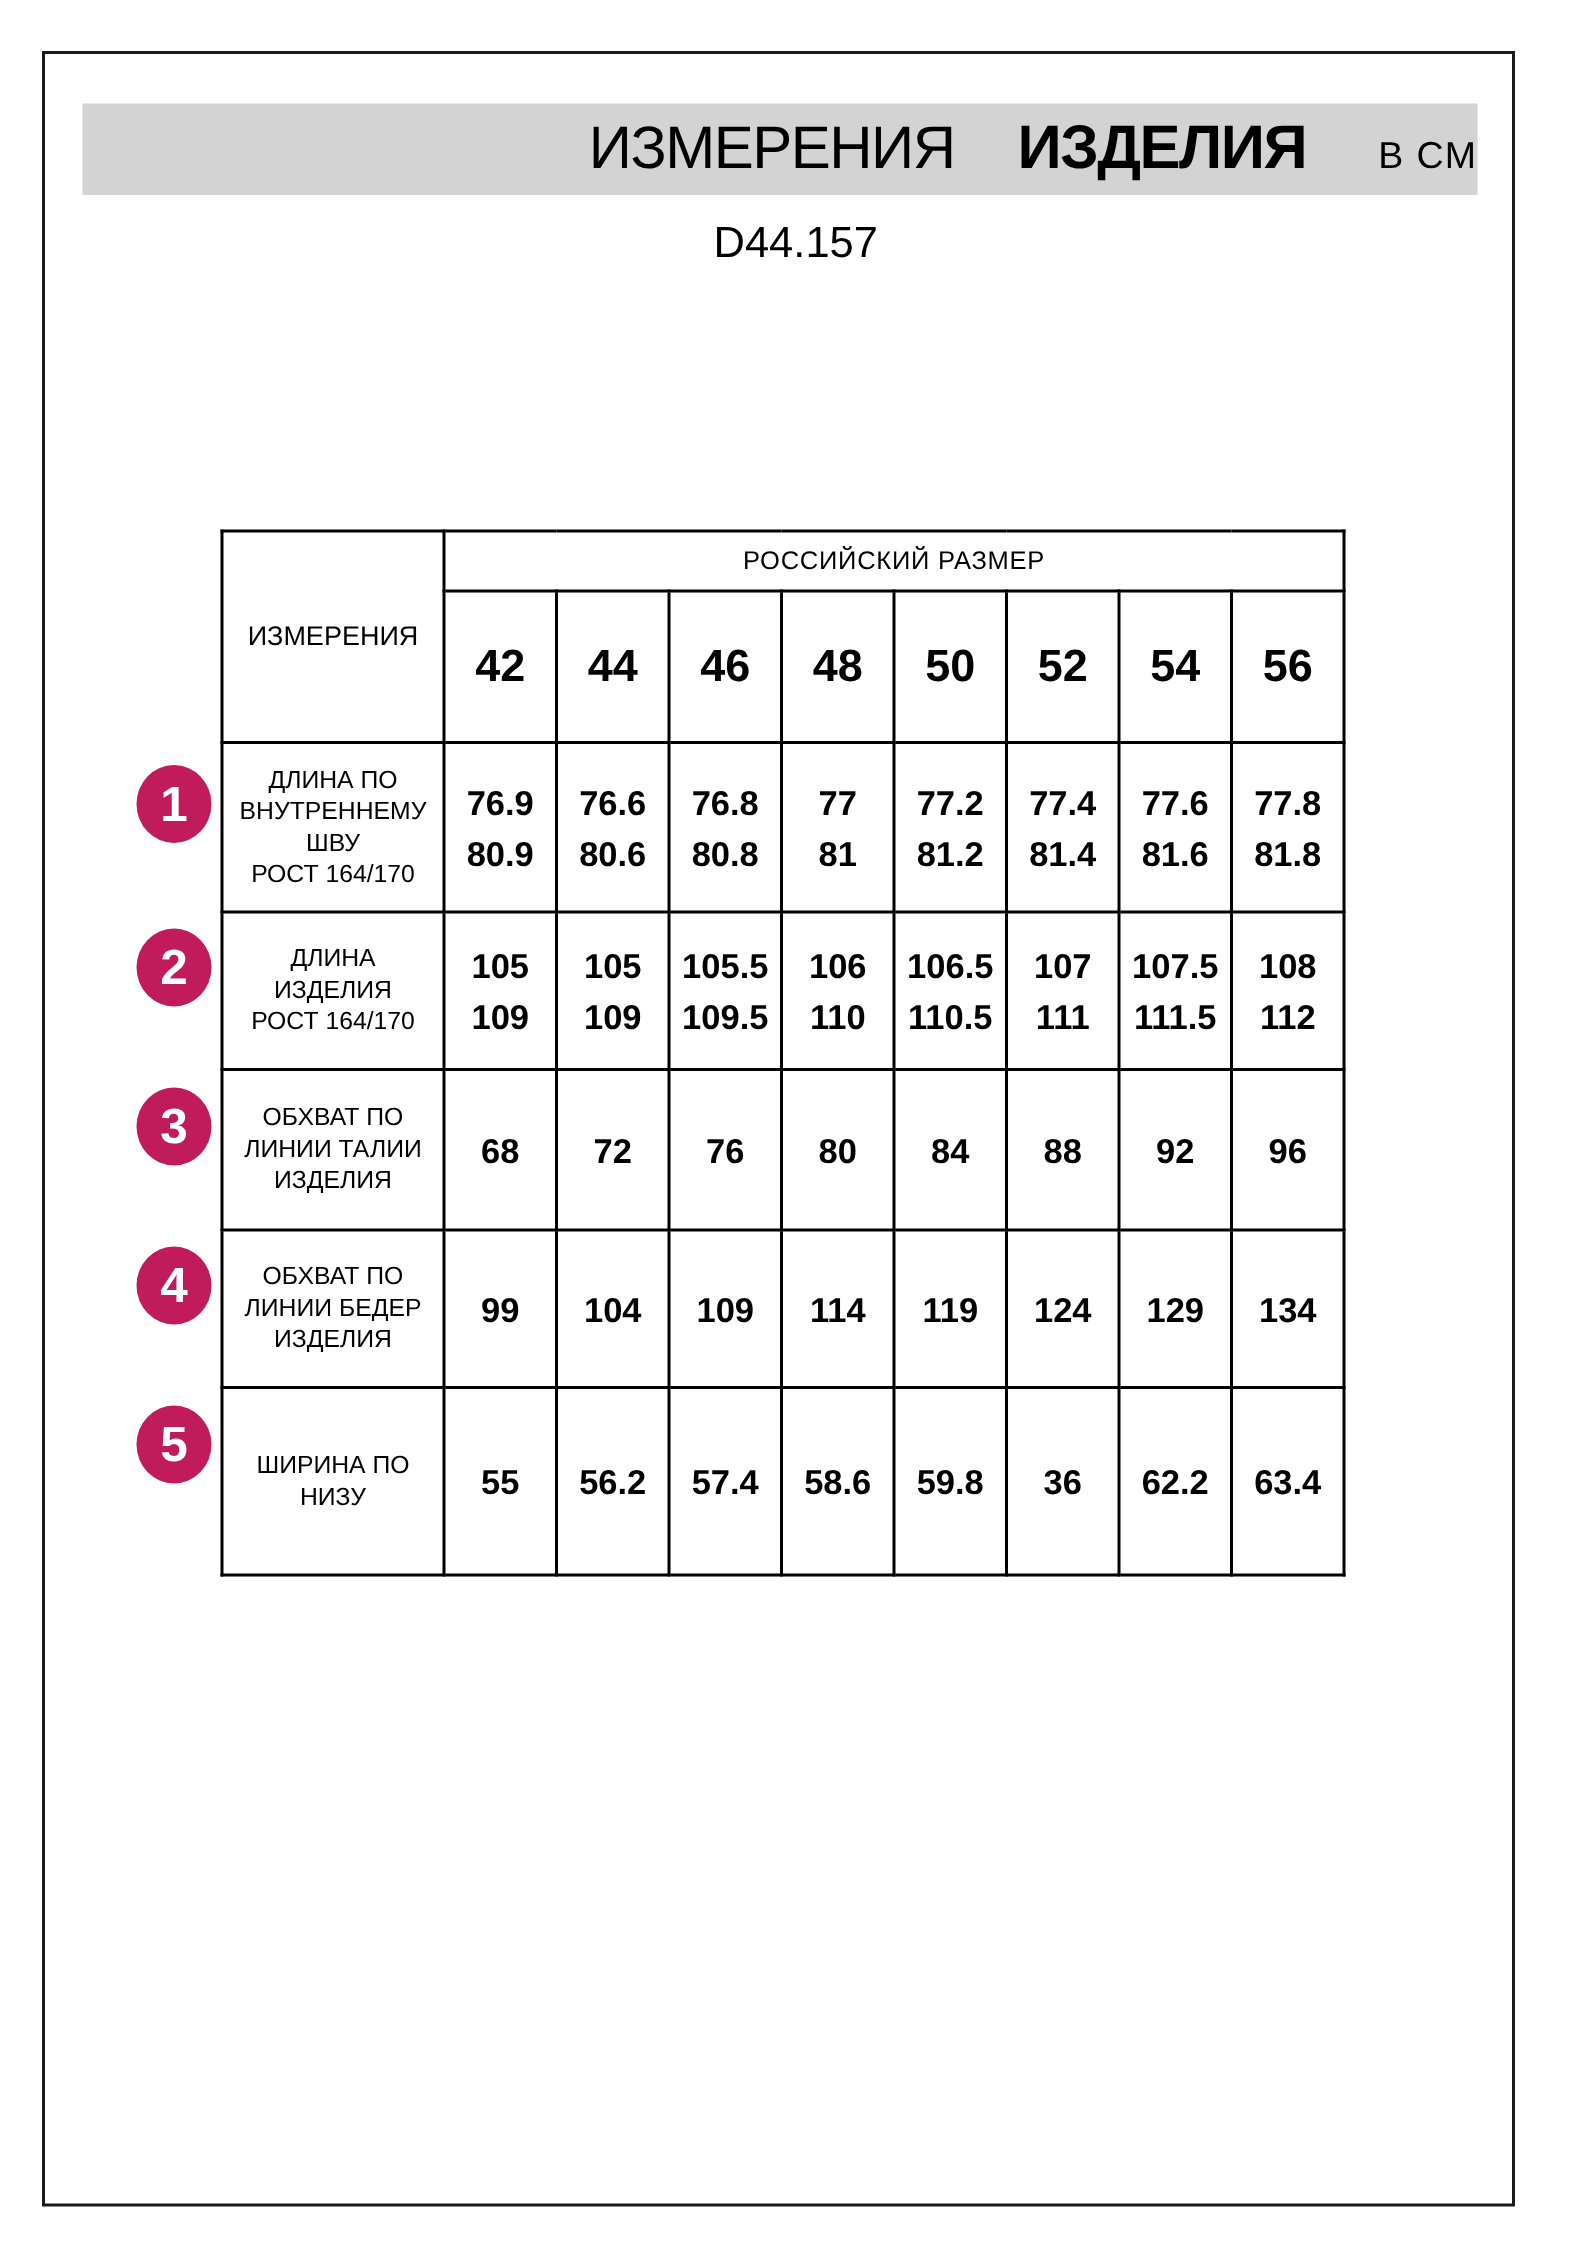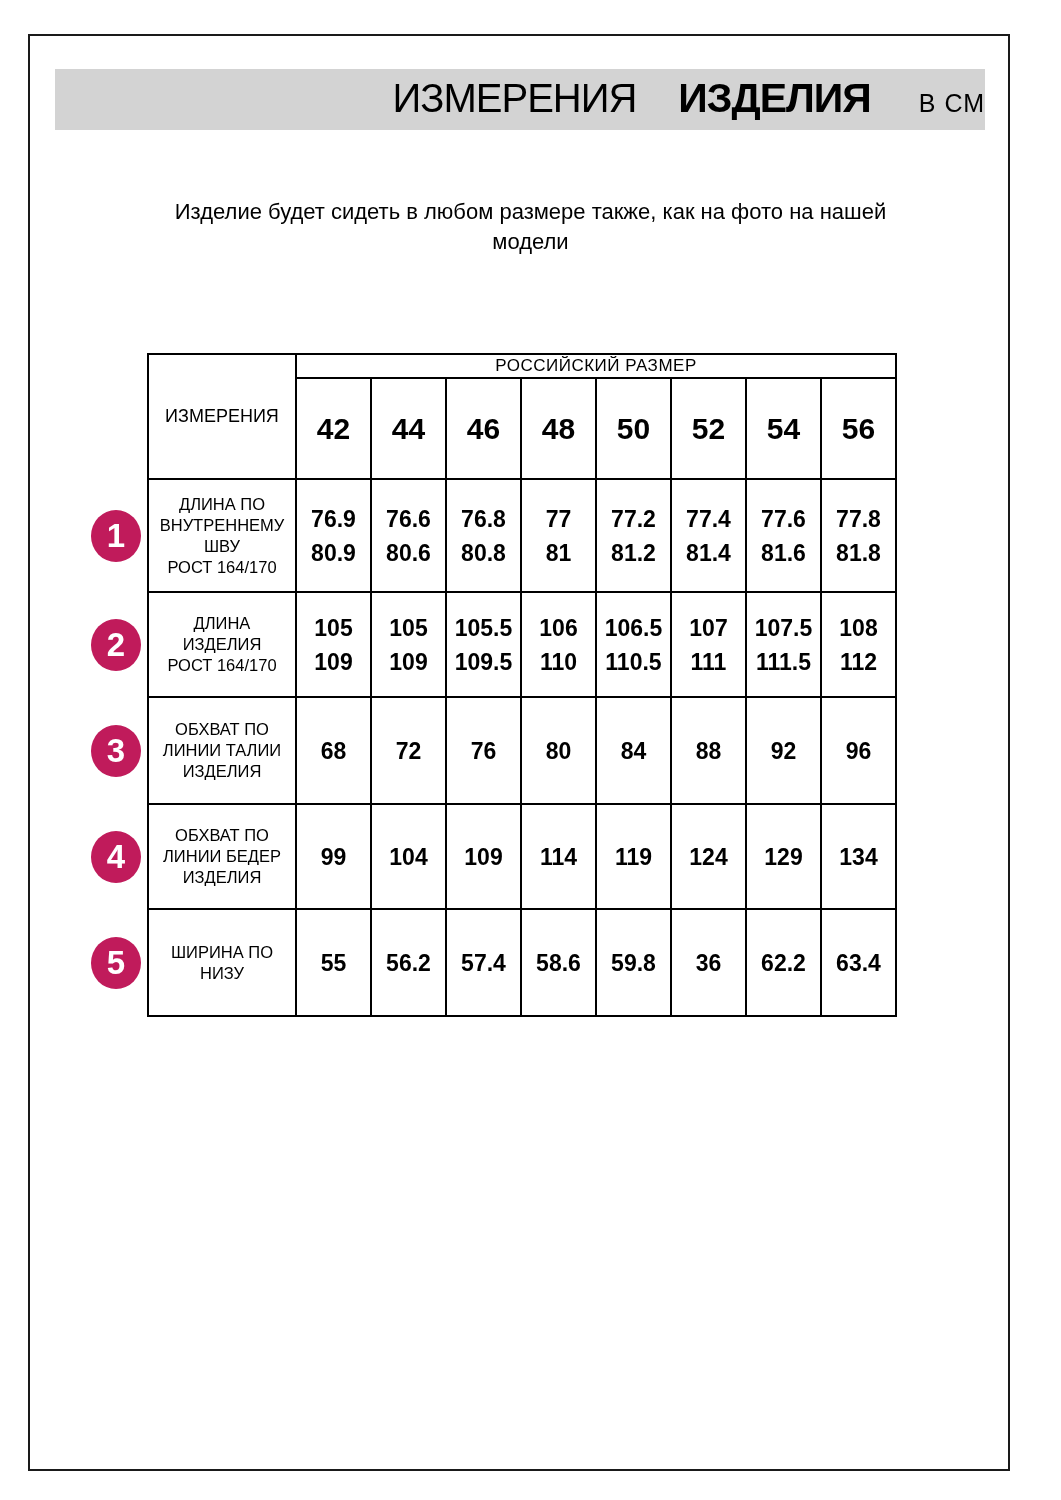--- a/index.html
+++ b/index.html
@@ -64,21 +64,21 @@
     table-layout: fixed;
   }
   table.size-table td {
     border: 2px solid var(--line-color);
     text-align: center;
     vertical-align: middle;
     padding: 0;
     box-sizing: border-box;
   }
   td.corner { font-size: 18px; width: 148px; }
-  td.group-cell { height: 24px; font-size: 17px; letter-spacing: 0.5px; }
+  td.group-cell { height: 40px; font-size: 17px; letter-spacing: 0.5px; }
   td.size-cell {
     height: 101px;
     width: 75px;
     font-size: 30px;
     font-weight: bold;
     margin-left: 23px;
   }
   td.row-label {
     font-size: 16.5px;
     line-height: 21px;
@@ -87,21 +87,21 @@
   td.value-cell {
     font-size: 23px;
     line-height: 34px;
     white-space: pre-line;
     font-weight: bold;
   }
   #data-rows tr:nth-child(1) { height: 113px; }
   #data-rows tr:nth-child(2) { height: 105px; margin-top: 11px; }
   #data-rows tr:nth-child(3) { height: 107px; }
   #data-rows tr:nth-child(4) { height: 105px; }
-  #data-rows tr:nth-child(5) { height: 107px; }
+  #data-rows tr:nth-child(5) { height: 125px; }
   .badge {
     position: absolute;
     left: 91px;
     width: 50px;
     height: 52px;
     border-radius: 50%;
     background: var(--badge-color);
     color: #ffffff;
     display: flex;
     align-items: center;
@@ -120,22 +120,22 @@
   }
 </style>
 </head>
 <body>
 
 <div id="page">
   <div class="page-border"></div>
 
   <div class="header-bar"><span class="title-main">ИЗМЕРЕНИЯ</span><span class="title-bold">ИЗДЕЛИЯ</span><span class="title-unit">В СМ</span></div>
 
-
-  <div class="description">Изделие будет сидеть в любом размере также, как на фото на нашей модели</div>
+  <div class="model">D44.157</div>
+
 
   <table class="size-table">
     <colgroup>
       <col style="width:148px">
       <col style="width:75px">
         <col style="width:75px">
         <col style="width:75px">
         <col style="width:75px">
       <col style="width:75px">
         <col style="width:75px">

